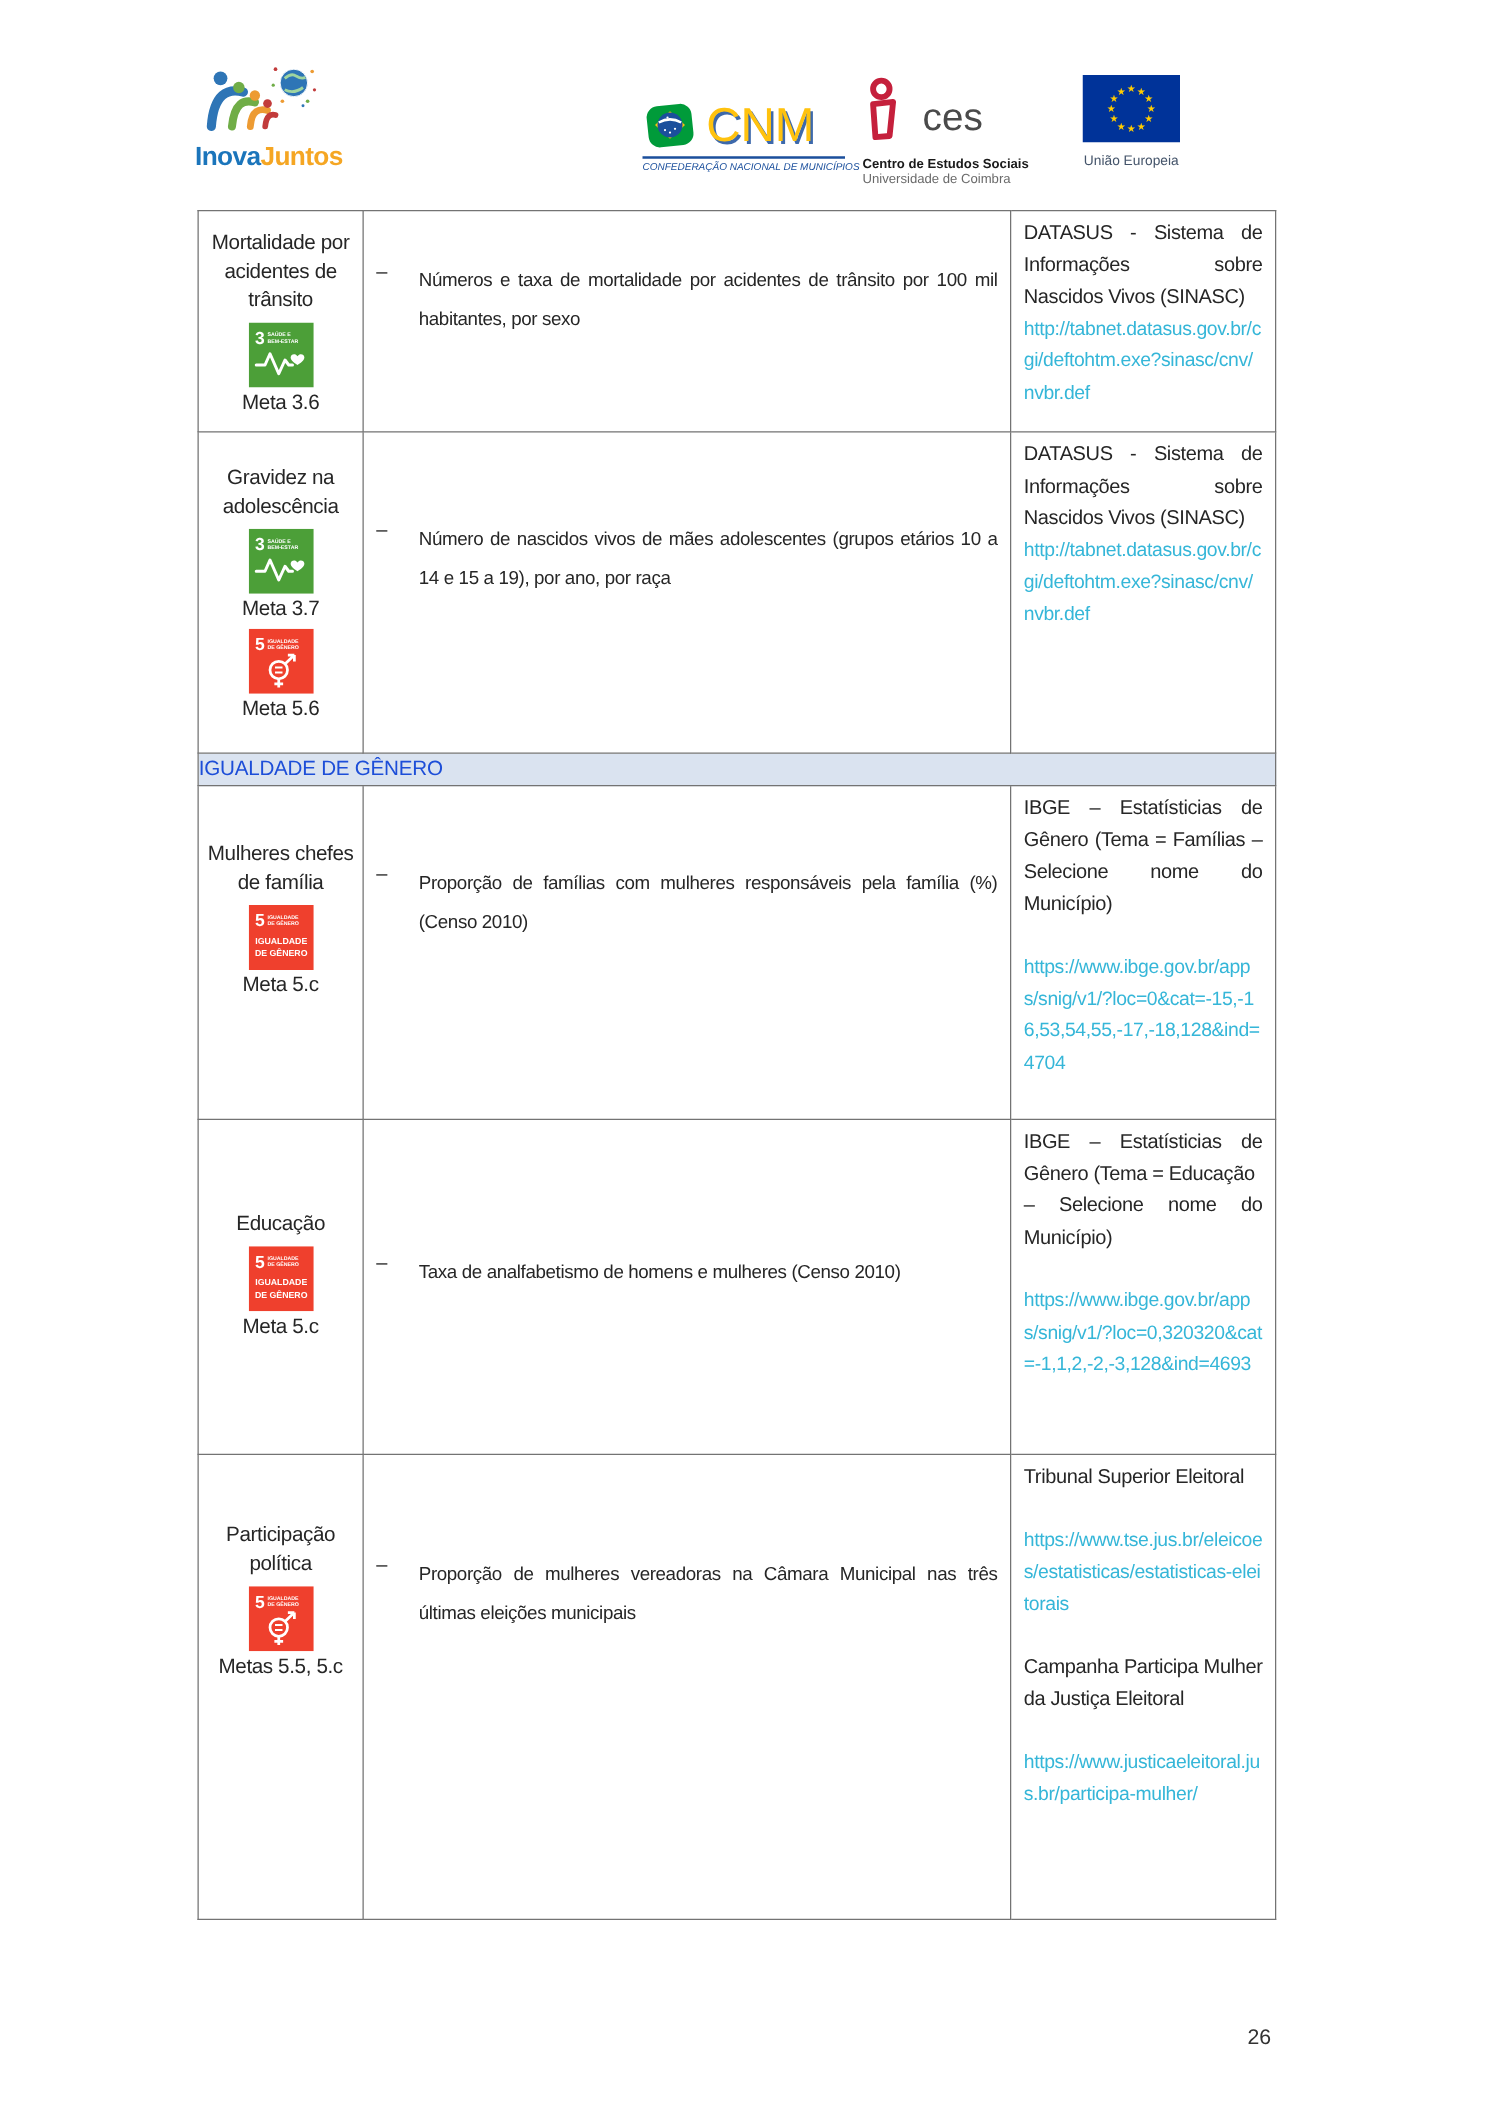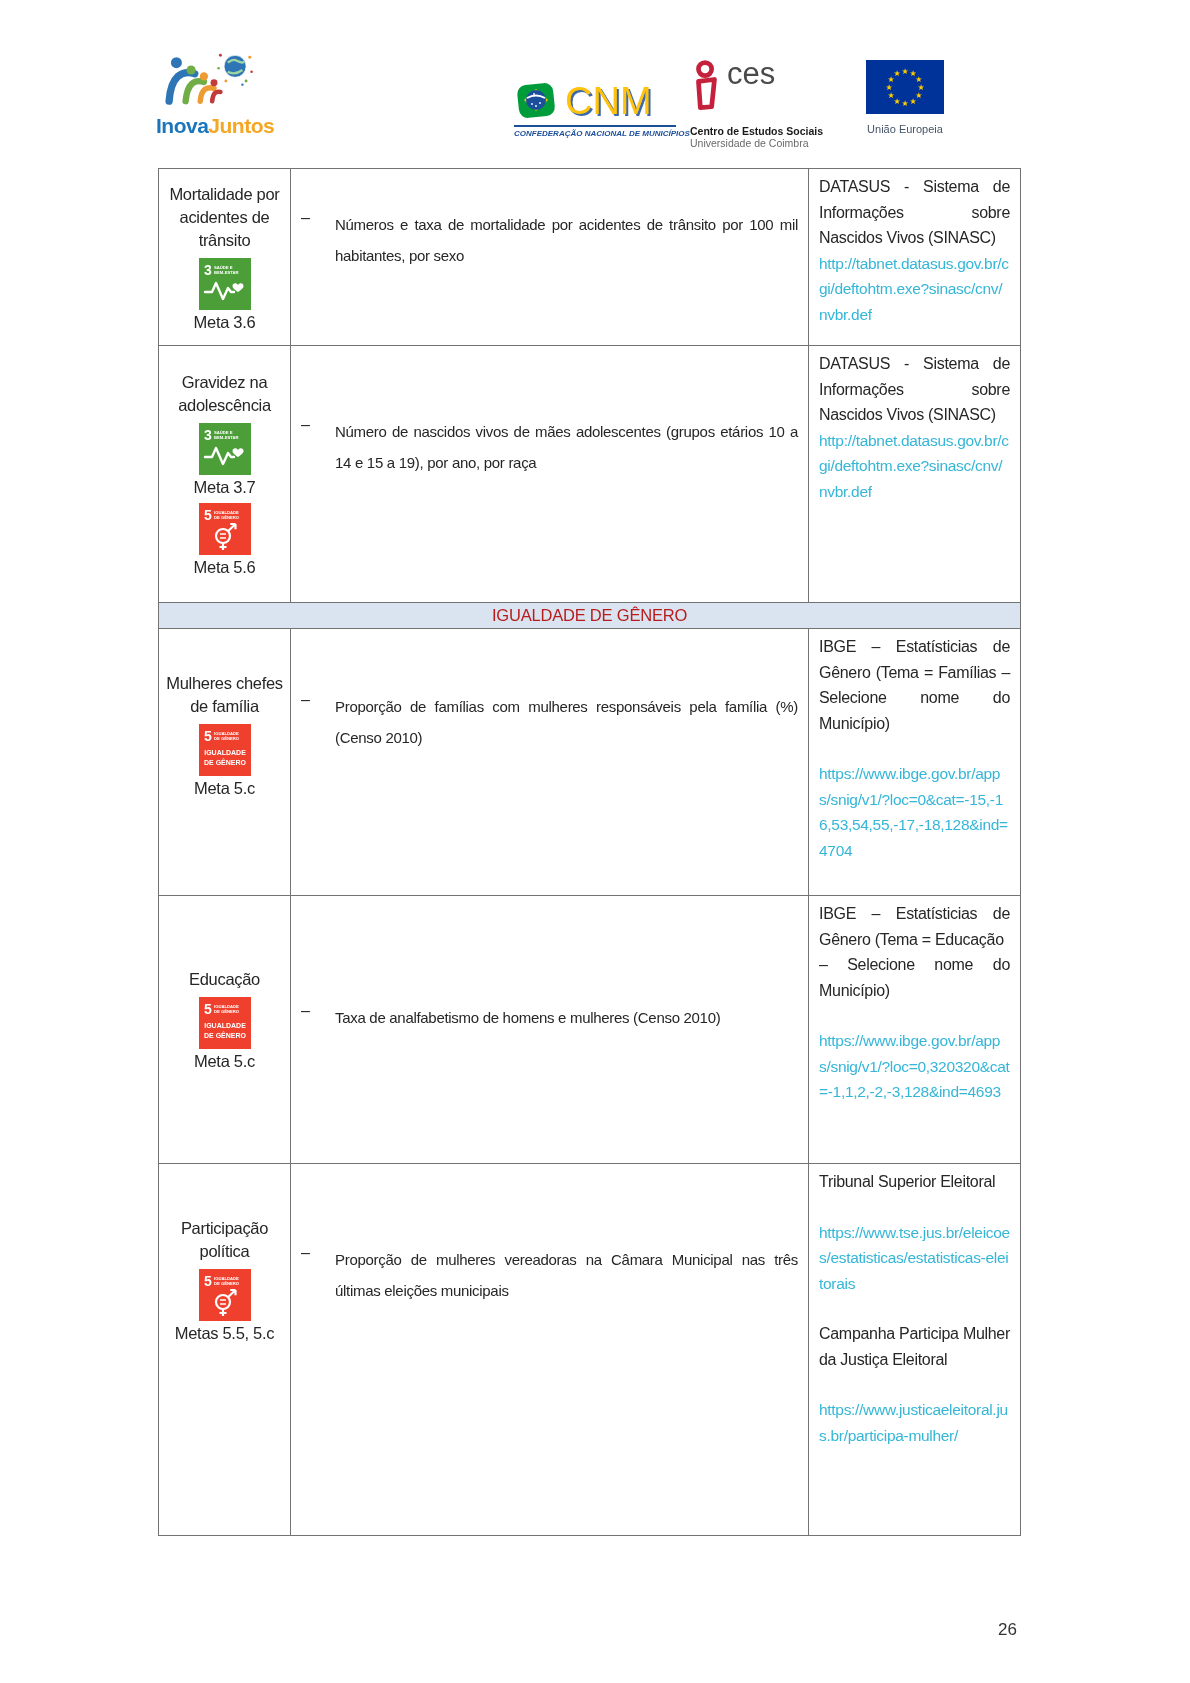--- a/index.html
+++ b/index.html
@@ -14,42 +14,42 @@
   .inova-text{font-size:21px;font-weight:bold;letter-spacing:-0.5px}
   .inova-blue{color:#1B75BB}
   .inova-orange{color:#F5A623}
 
   .cnm{left:514px;top:80px;width:162px}
   .cnm-top{display:flex;align-items:center;gap:3px}
   .cnm-flag{width:48px;height:42px;flex:none}
   .cnm-text{font-size:38px;font-weight:normal;color:#FFC20E;line-height:1;
             text-shadow:2px 2px 0 rgba(27,79,156,.85)}
   .cnm-caption{border-top:2px solid #1B4F9C;margin-top:3px;padding-top:2px;
-               font-size:8px;font-weight:bold;font-style:italic;color:#1B4F9C;white-space:nowrap}
+               font-size:8px;font-weight:normal;font-style:italic;color:#1B4F9C;white-space:nowrap}
 
   .ces{left:690px;top:58px;width:150px}
-  .ces-top{display:flex;align-items:flex-start;gap:5px;height:60px}
+  .ces-top{display:flex;align-items:flex-end;gap:16px;height:60px}
   .ces-glyph{width:32px;height:58px}
   .ces-text{font-size:31px;color:#4a4a4a;line-height:1;padding-bottom:9px}
   .ces-caption1{font-size:10.5px;font-weight:bold;color:#1a1a1a;margin-top:7px;white-space:nowrap}
   .ces-caption2{font-size:10.5px;color:#6a6a6a;white-space:nowrap}
 
   .eu{left:862px;top:60px;width:86px;text-align:center}
   .eu-flag{width:78px;height:54px;display:block;margin:0 auto}
   .eu-caption{font-size:11px;color:#44546A;margin-top:9px}
 
   
   .doc-table{position:absolute;left:158px;top:168px;width:862px;
              border-collapse:collapse;table-layout:fixed}
   .doc-table td{border:1px solid #737373;vertical-align:middle}
   td.left-cell{text-align:center;padding:4px 6px}
   td.mid-cell{padding:0 10px}
   td.right-cell{vertical-align:top;padding:5px 10px 8px}
 
-  .section-header{background:#dae3f0;color:#b91c1c;text-align:center;
+  .section-header{background:#dae3f0;color:#1d4ed8;
                   font-size:16.5px;letter-spacing:-0.2px}
 
   .topic{font-size:16.5px;line-height:23px;letter-spacing:-0.3px}
   .meta-label{font-size:16.5px;letter-spacing:-0.3px;margin-top:3px}
   .sdg{width:52px;height:52px;display:block;margin:6px auto 3px}
 
   .ind-wrap{display:flex}
   .ind-marker{width:34px;flex:none;font-size:16px}
   .ind-text{flex:1;text-align:justify;font-size:15px;line-height:31px;letter-spacing:-0.3px}
 

